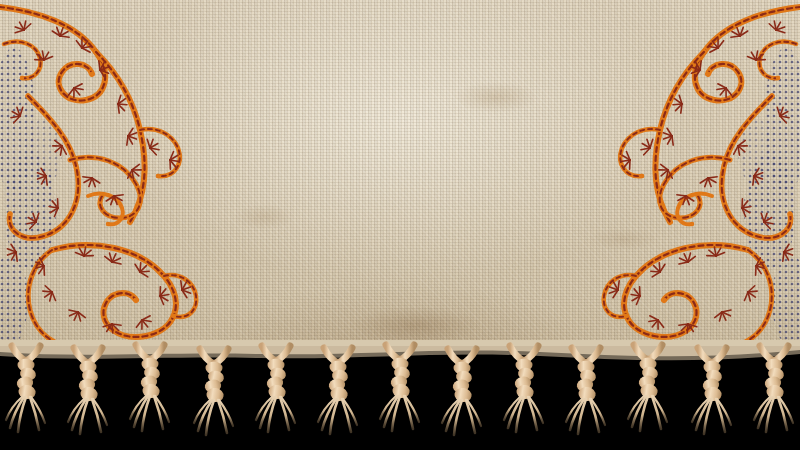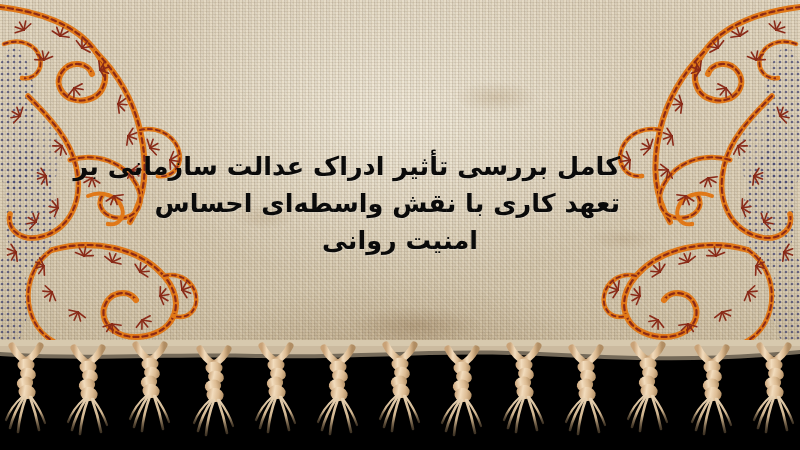--- a/index.html
+++ b/index.html
@@ -288,25 +288,20 @@
           <circle cx="158" cy="176" r="2.2"></circle>
           <circle cx="174" cy="316" r="2.2"></circle>
           <circle cx="10" cy="214" r="2.2"></circle>
         </g>
       </svg>
     </div>
 
     <div class="lip"></div>
   </div>
 
-  <div class="title">
-    <span class="ln">کامل بررسی تأثیر ادراک عدالت سازمانی بر</span>
-    <span class="ln">تعهد کاری با نقش واسطه‌ای احساس</span>
-    <span class="ln">امنیت روانی</span>
-  </div>
 
   <div class="fringe">
     <svg viewBox="0 0 800 110" preserveAspectRatio="none">
       <defs>
         <linearGradient id="cord" x1="0" y1="0" x2="1" y2="0">
           <stop offset="0" stop-color="#c9a277"></stop>
           <stop offset=".35" stop-color="#f2dcbd"></stop>
           <stop offset=".7" stop-color="#dcbb92"></stop>
           <stop offset="1" stop-color="#b08d63"></stop>
         </linearGradient>

